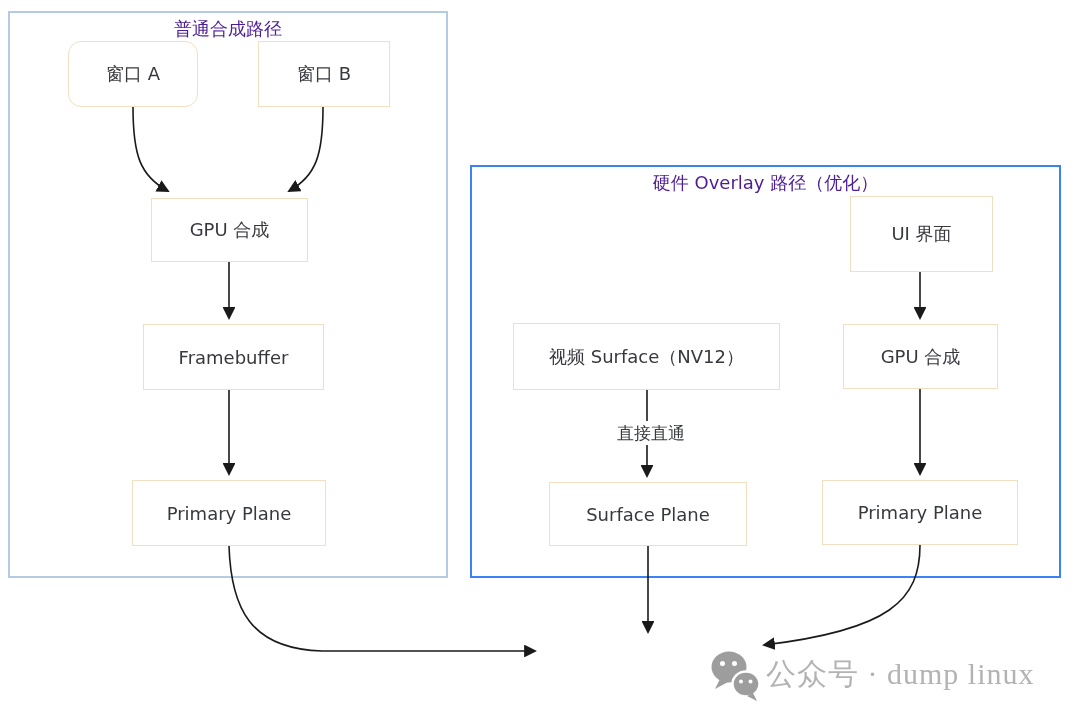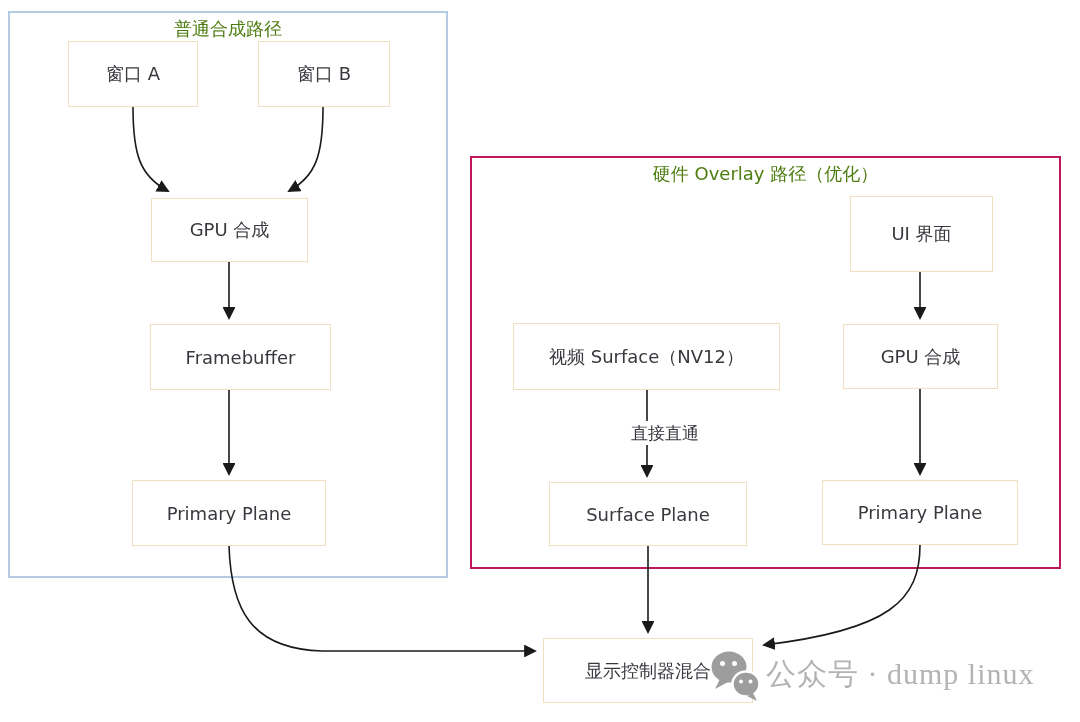--- a/index.html
+++ b/index.html
@@ -2,43 +2,43 @@
 <html><head>
 <meta charset="utf-8">
 <style>
   html,body{margin:0;padding:0;background:#ffffff;}
   .stage{
     position:relative;width:1080px;height:722px;background:#ffffff;overflow:hidden;
     font-family:"DejaVu Sans","Liberation Sans",sans-serif;color:#37393e;
   }
   .group{position:absolute;background:transparent;}
   .group.normal{left:8px;top:11px;width:436px;height:563px;border:2px solid #b5cbe3;}
-  .group.overlay{left:470px;top:156px;width:587px;height:409px;border:2px solid #be185d;}
+  .group.overlay{left:470px;top:165px;width:587px;height:409px;border:2px solid #3b82f6;}
   .group-title{
     position:absolute;top:3px;left:0;width:100%;text-align:center;
-    font-size:18px;line-height:26px;color:#4d7c0f;white-space:nowrap;
+    font-size:18px;line-height:26px;color:#4c1d95;white-space:nowrap;
   }
   .node{
     position:absolute;background:#ffffff;border:1.6px solid #f2dfc1;
     display:flex;align-items:center;justify-content:center;
     font-size:18px;white-space:nowrap;box-sizing:border-box;z-index:2;
   }
-  .n-win-a{left:68px;top:41px;width:130px;height:66px;}
+  .n-win-a{left:68px;top:41px;width:130px;height:66px;border-radius:13px;}
   .n-win-b{left:258px;top:41px;width:132px;height:66px;justify-content:center;}
   .n-gpu-left{left:151px;top:198px;width:157px;height:64px;}
-  .n-framebuffer{left:150px;top:324px;width:181px;height:66px;}
+  .n-framebuffer{left:143px;top:324px;width:181px;height:66px;}
   .n-primary-left{left:132px;top:480px;width:194px;height:66px;}
   .n-video-surface{left:513px;top:323px;width:267px;height:67px;}
   .n-ui-layer{left:850px;top:196px;width:143px;height:76px;}
   .n-gpu-right{left:843px;top:324px;width:155px;height:65px;}
   .n-overlay-plane{left:549px;top:482px;width:198px;height:64px;}
   .n-primary-right{left:822px;top:480px;width:196px;height:65px;}
   .n-display-mix{left:543px;top:638px;width:210px;height:65px;}
   .edge-label{
-    position:absolute;left:603px;top:421px;width:96px;text-align:right;
+    position:absolute;left:603px;top:421px;width:96px;text-align:center;
     background:#ffffff;font-size:17px;line-height:24px;z-index:3;color:#37393e;
   }
   svg.edges{position:absolute;left:0;top:0;width:1080px;height:722px;z-index:2;pointer-events:none;}
   .watermark{
     position:absolute;left:708px;top:646px;display:flex;align-items:center;z-index:4;
   }
   .wm-text{
     font-size:30px;color:#b3b3b3;letter-spacing:1px;white-space:nowrap;margin-left:4px;
     line-height:56px;
     font-family:Liberation Serif, serif;
@@ -102,23 +102,20 @@
   <div class="node n-gpu-right">
     <span>GPU 合成</span>
   </div>
   <div class="node n-overlay-plane">
     <span>Surface Plane</span>
   </div>
   <div class="node n-primary-right">
     <span>Primary Plane</span>
   </div>
 
-  <div class="node n-display-mix">
-    <span>显示控制器混合</span>
-  </div>
 
   <div class="edge-label">直接直通</div>
 
   <div class="watermark">
     <svg width="54" height="56" viewBox="0 0 54 56">
       <g>
         <ellipse cx="21" cy="21" rx="17.5" ry="15.5" fill="#9d9d9d"></ellipse>
         <path d="M12 33 L7 43 L20 36 Z" fill="#9d9d9d"></path>
         <circle cx="14.5" cy="17.5" r="2.5" fill="#ffffff"></circle>
         <circle cx="26.5" cy="17.5" r="2.5" fill="#ffffff"></circle>

